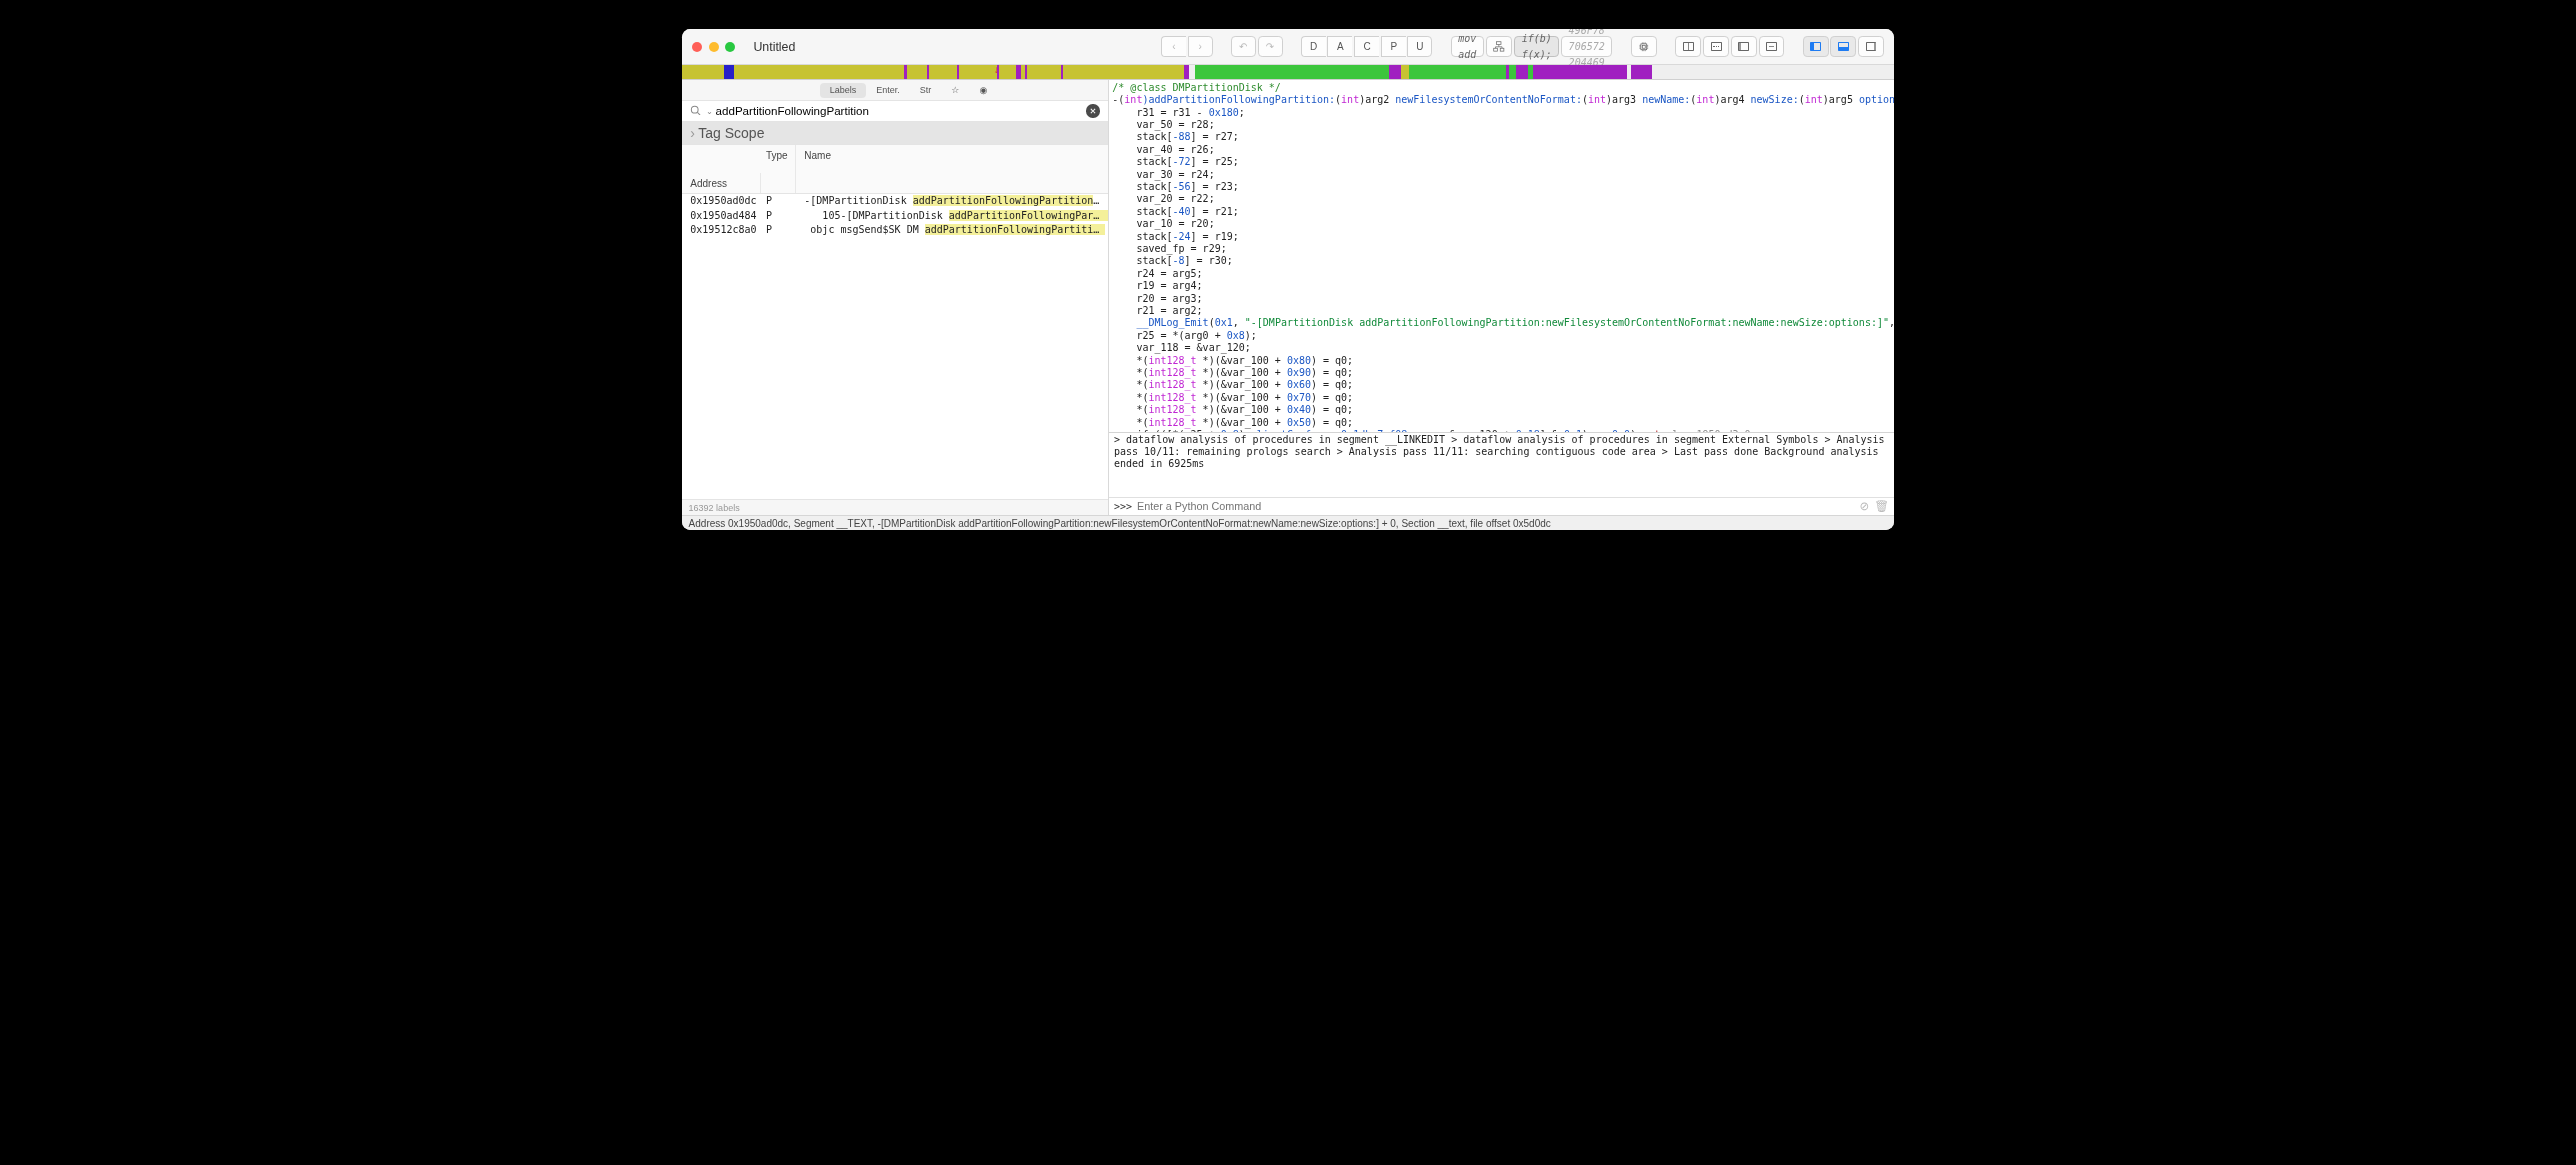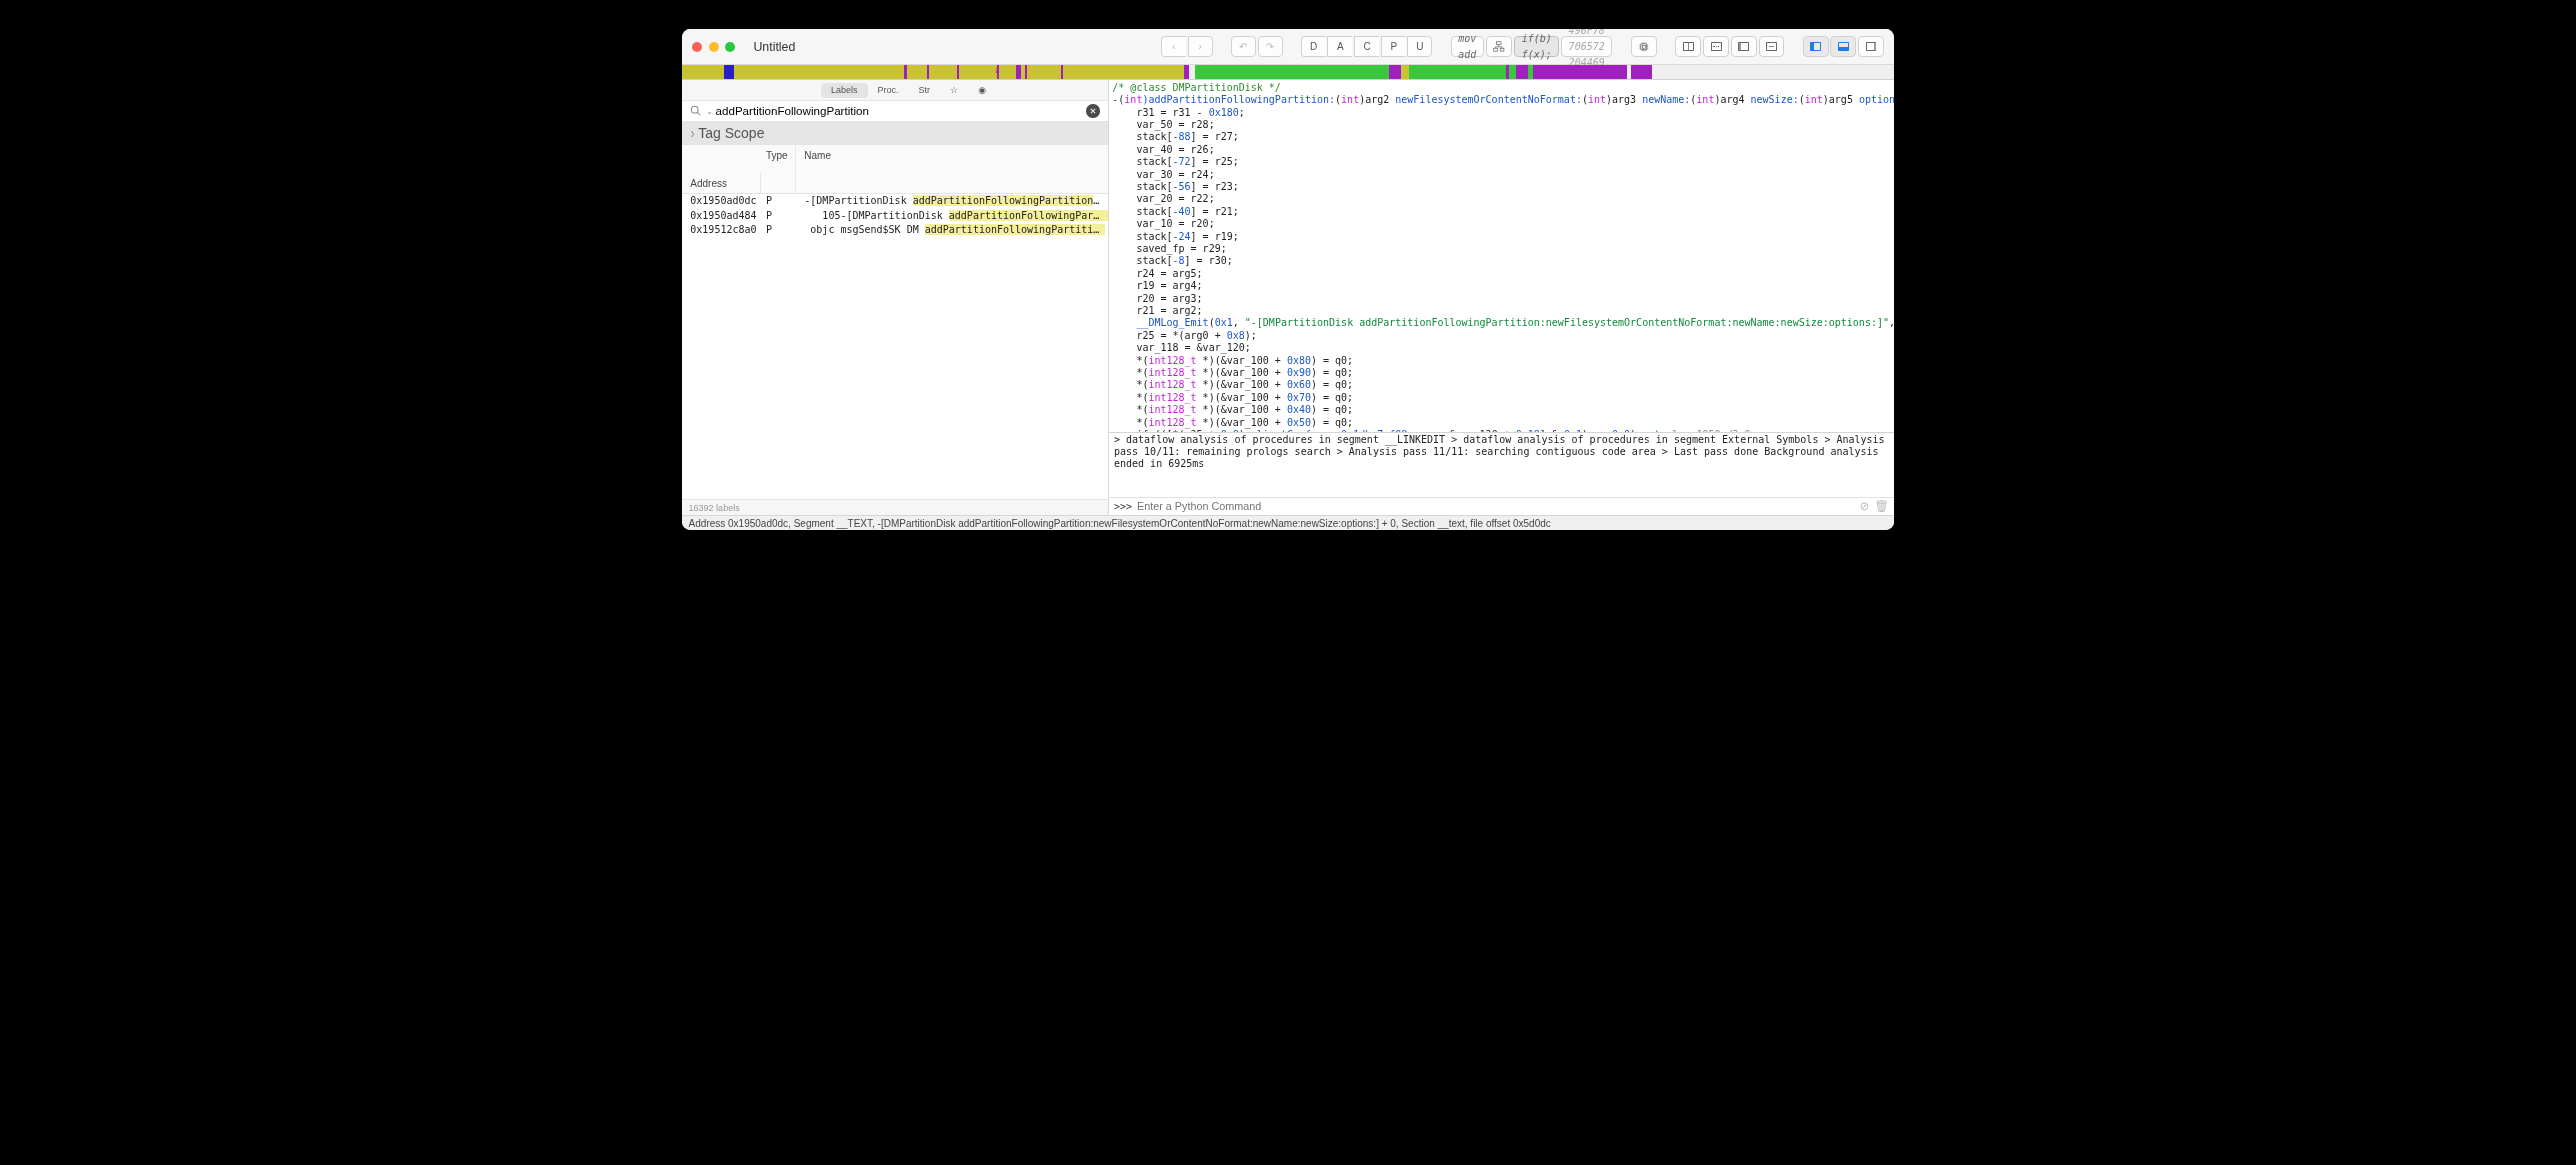--- a/index.html
+++ b/index.html
@@ -251,21 +251,21 @@
       <div class="seg" style="left: 78.3%; width: 1.7%; background: rgb(160, 32, 192);"></div>
       <div class="seg" style="left: 80%; width: 20%; background: rgb(239, 239, 239);"></div>
       <div id="navmarker" style="position: absolute; top: 0px; color: rgb(208, 40, 40); font-size: 10px; line-height: 10px; left: calc(26% - 3.3px);">↓</div>
     </div>
 
   <div class="main">
 
     <div class="left">
       <div class="tabsrow" id="left-tabs">
           <div class="pill active">Labels</div>
-          <div class="pill">Proc.</div>
+          <div class="pill">Enter.</div>
           <div class="pill">Str</div>
           <div class="pill">☆</div>
           <div class="pill">◉</div>
         </div>
       <div class="searchrow">
         <span class="mag">
           <svg width="10.8" height="10.8" viewBox="0 0 16 16">
               <circle cx="7" cy="7" r="5" stroke="#888" stroke-width="1.5" fill="none"></circle>
               <line x1="11" y1="11" x2="15" y2="15" stroke="#888" stroke-width="1.5"></line>
             </svg>

